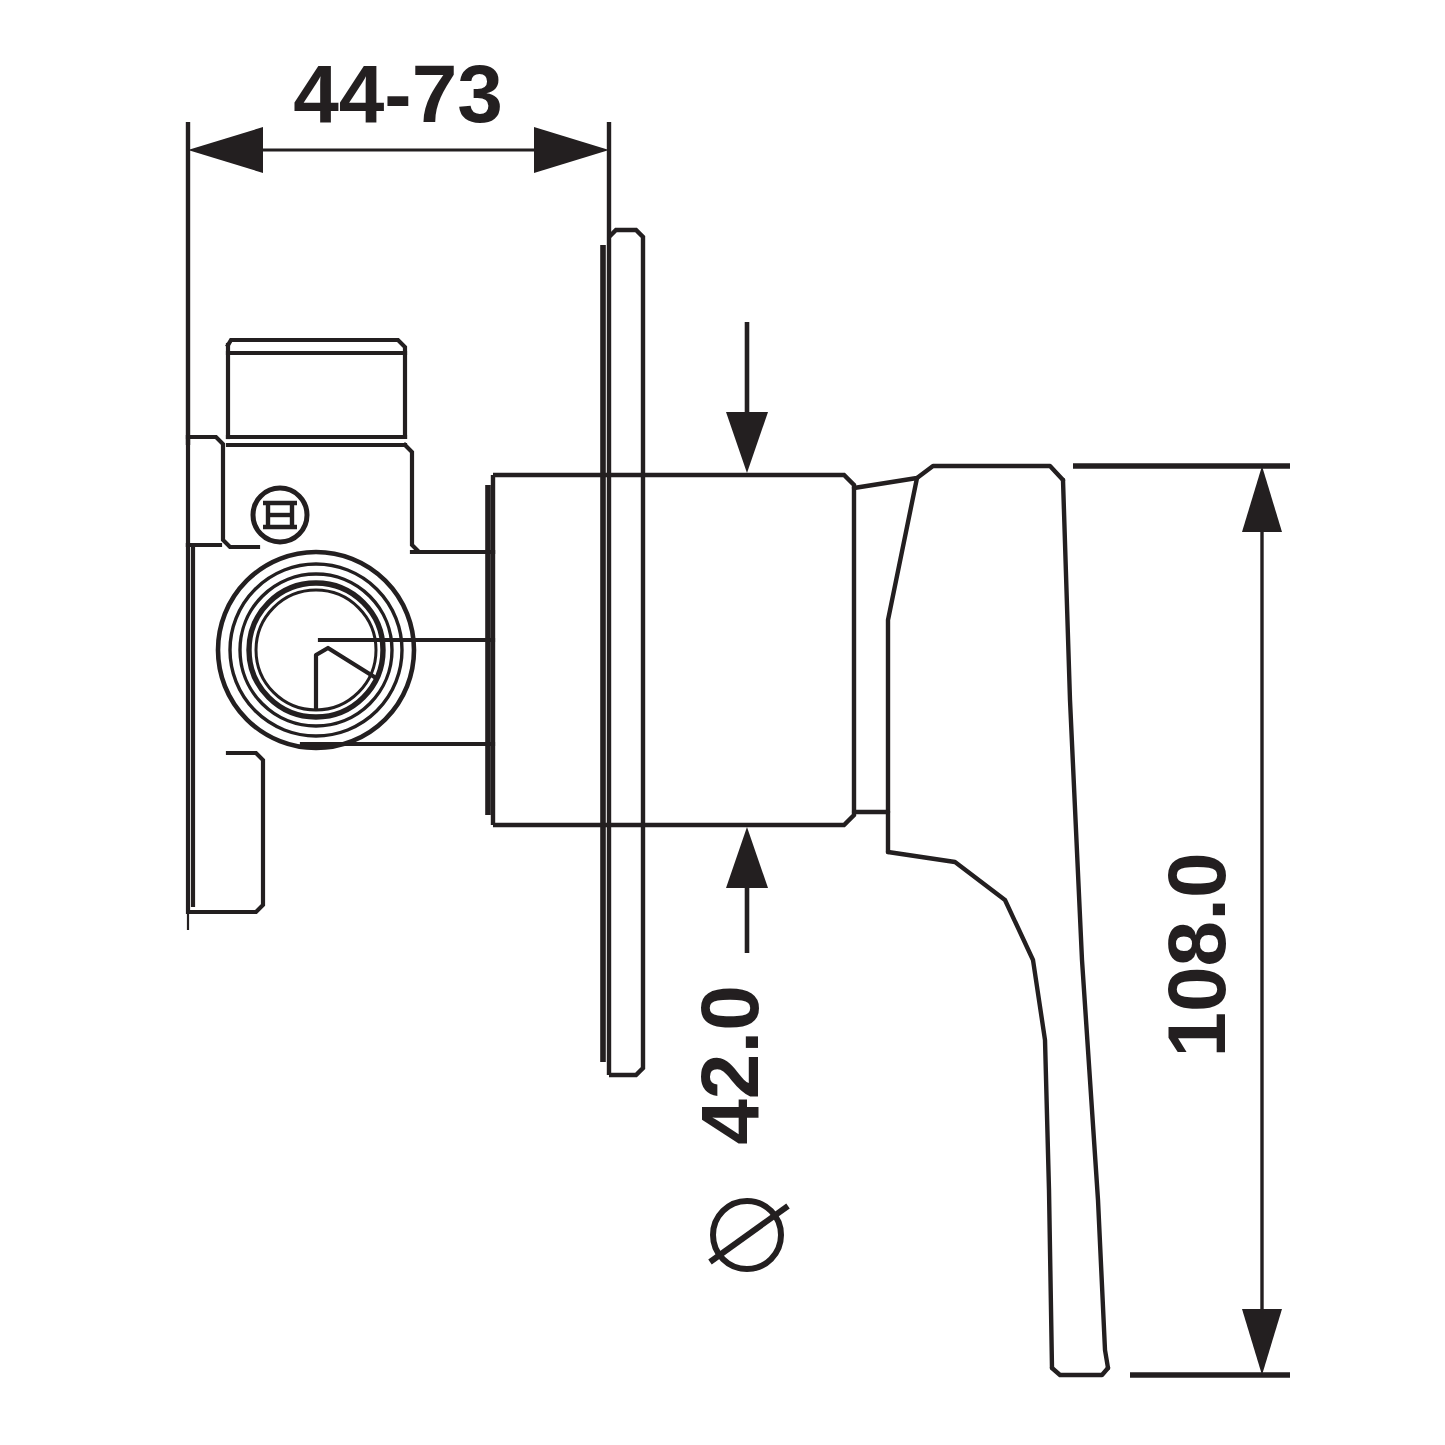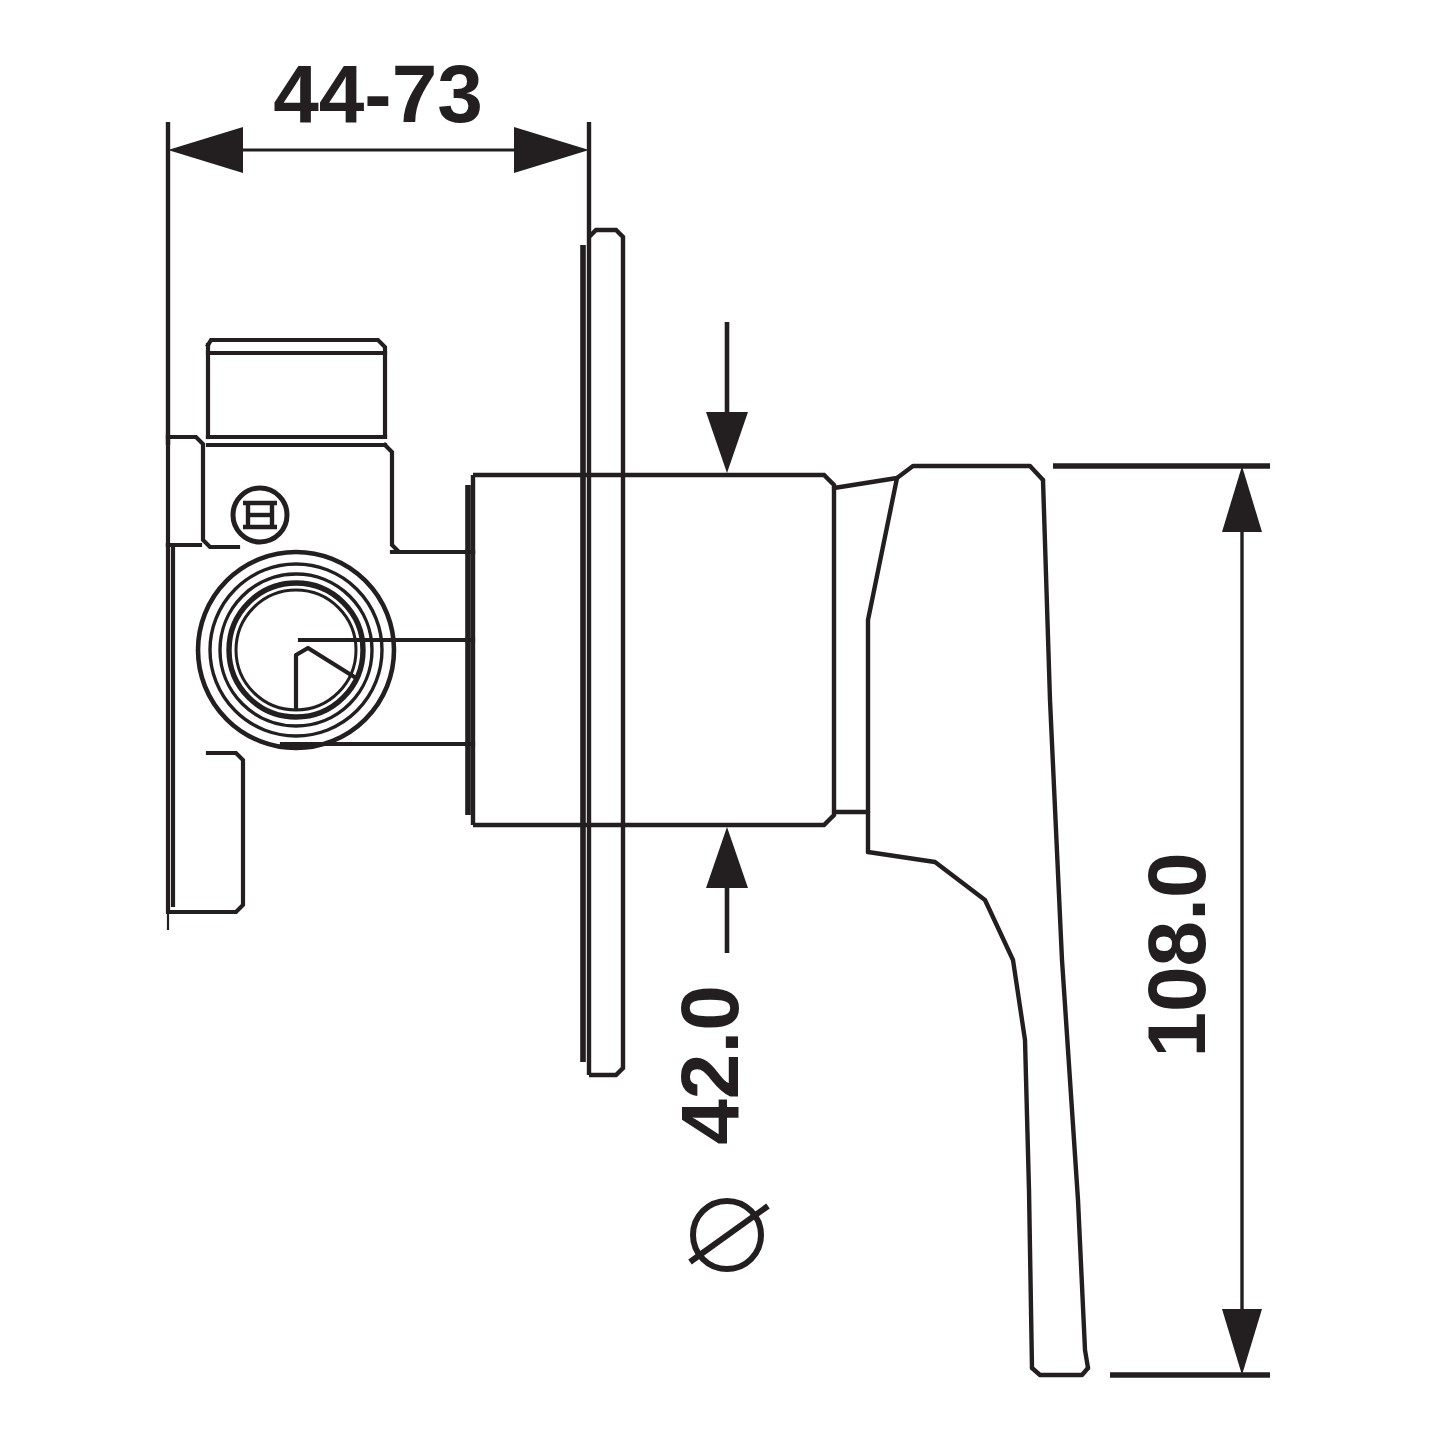--- a/index.html
+++ b/index.html
@@ -11,20 +11,21 @@
     width: 1445px;
     height: 1445px;
     font-family: "Liberation Sans", sans-serif;
     overflow: hidden;
   }
   #drawing-root {
     position: relative;
     width: 1303px;
     height: 1445px;
     background: #ffffff;
+    margin-left: 20px;
   }
   #tech-svg {
     display: block;
     width: 1445px;
     height: 1445px;
   }
   .dim-text {
     font-family: "Liberation Sans", sans-serif;
     font-weight: bold;
     fill: #231f20;

